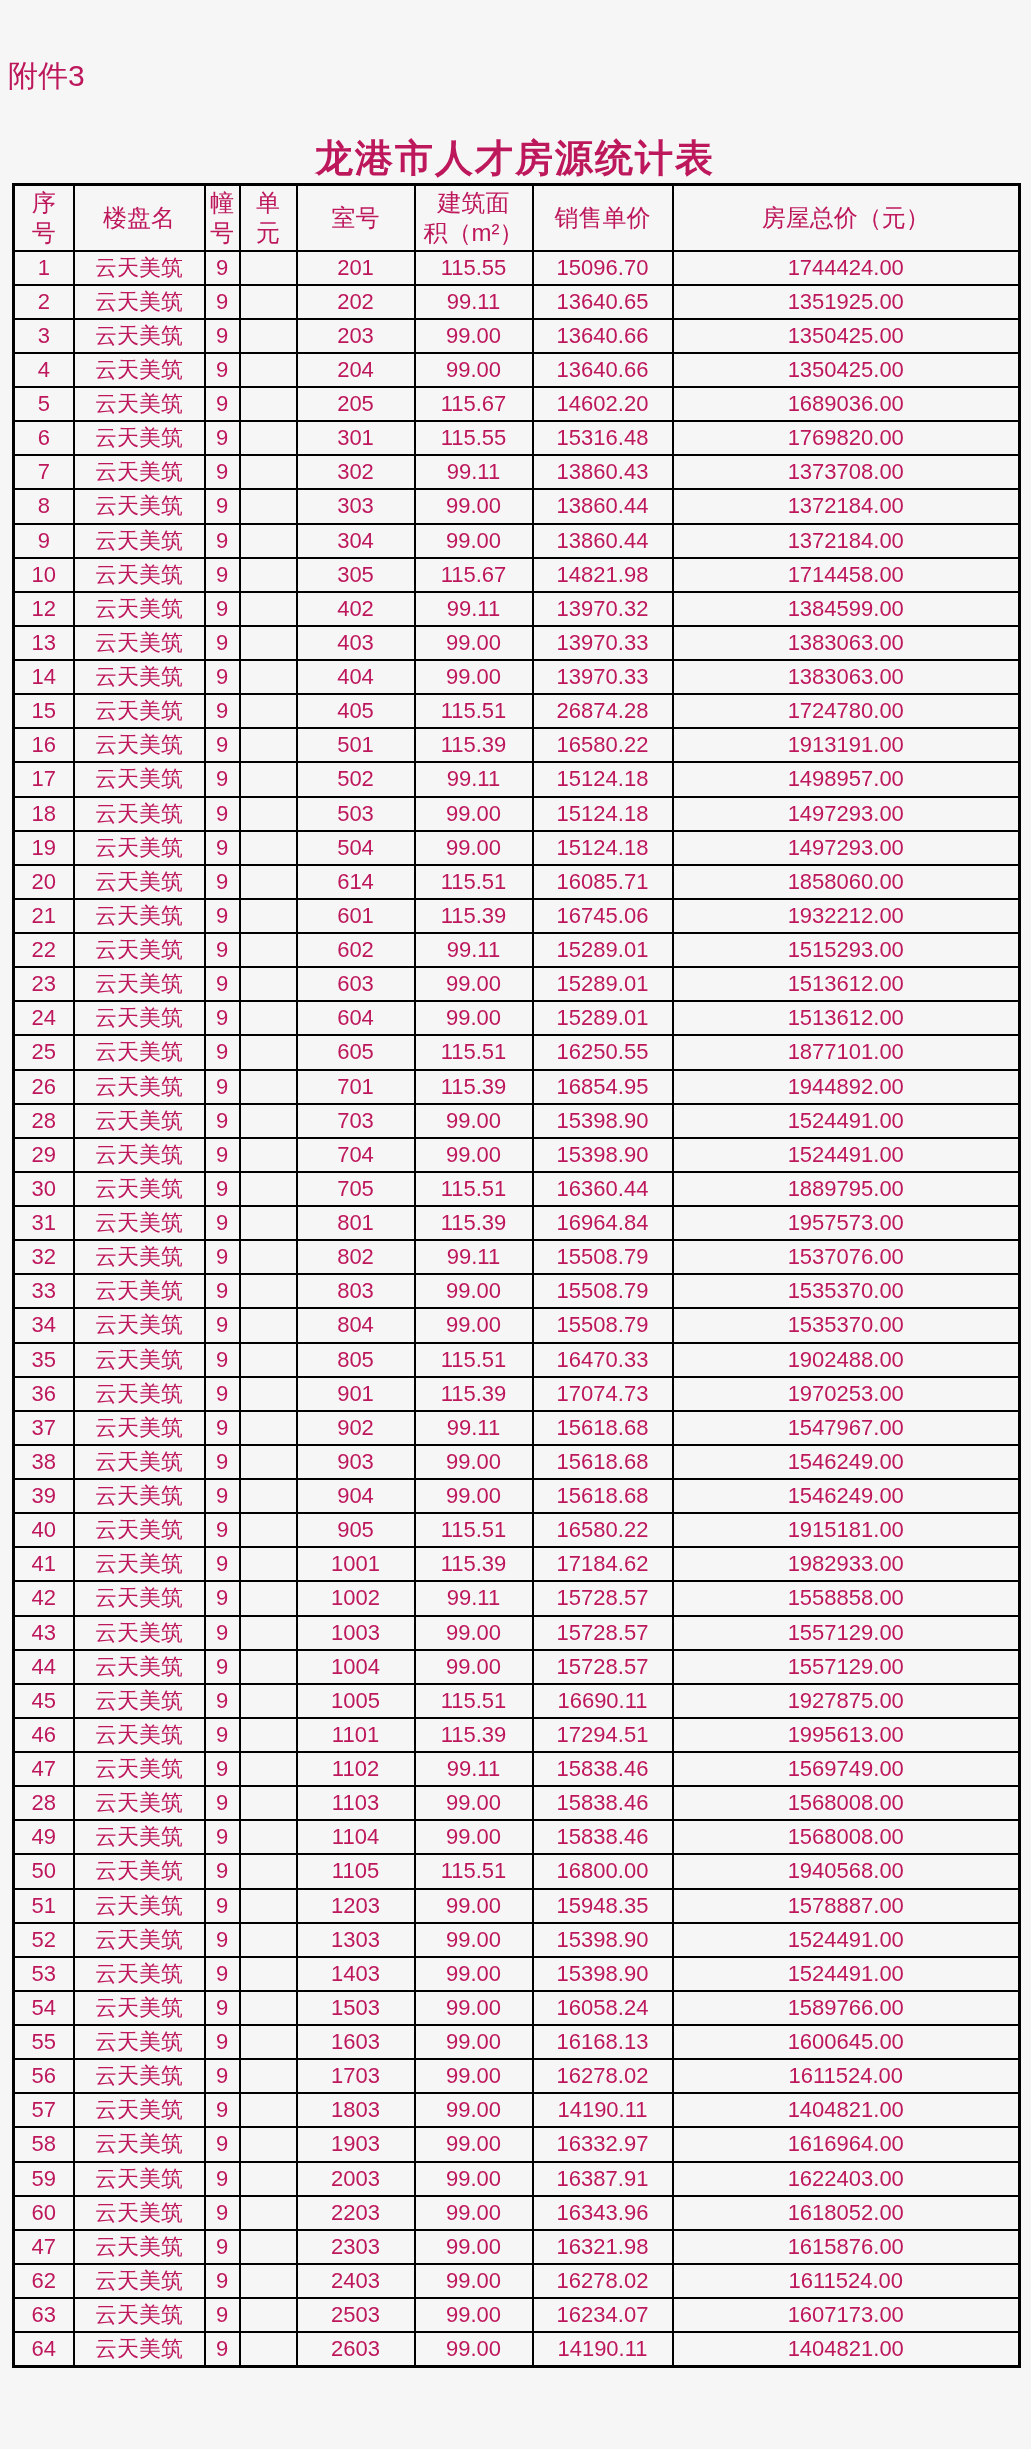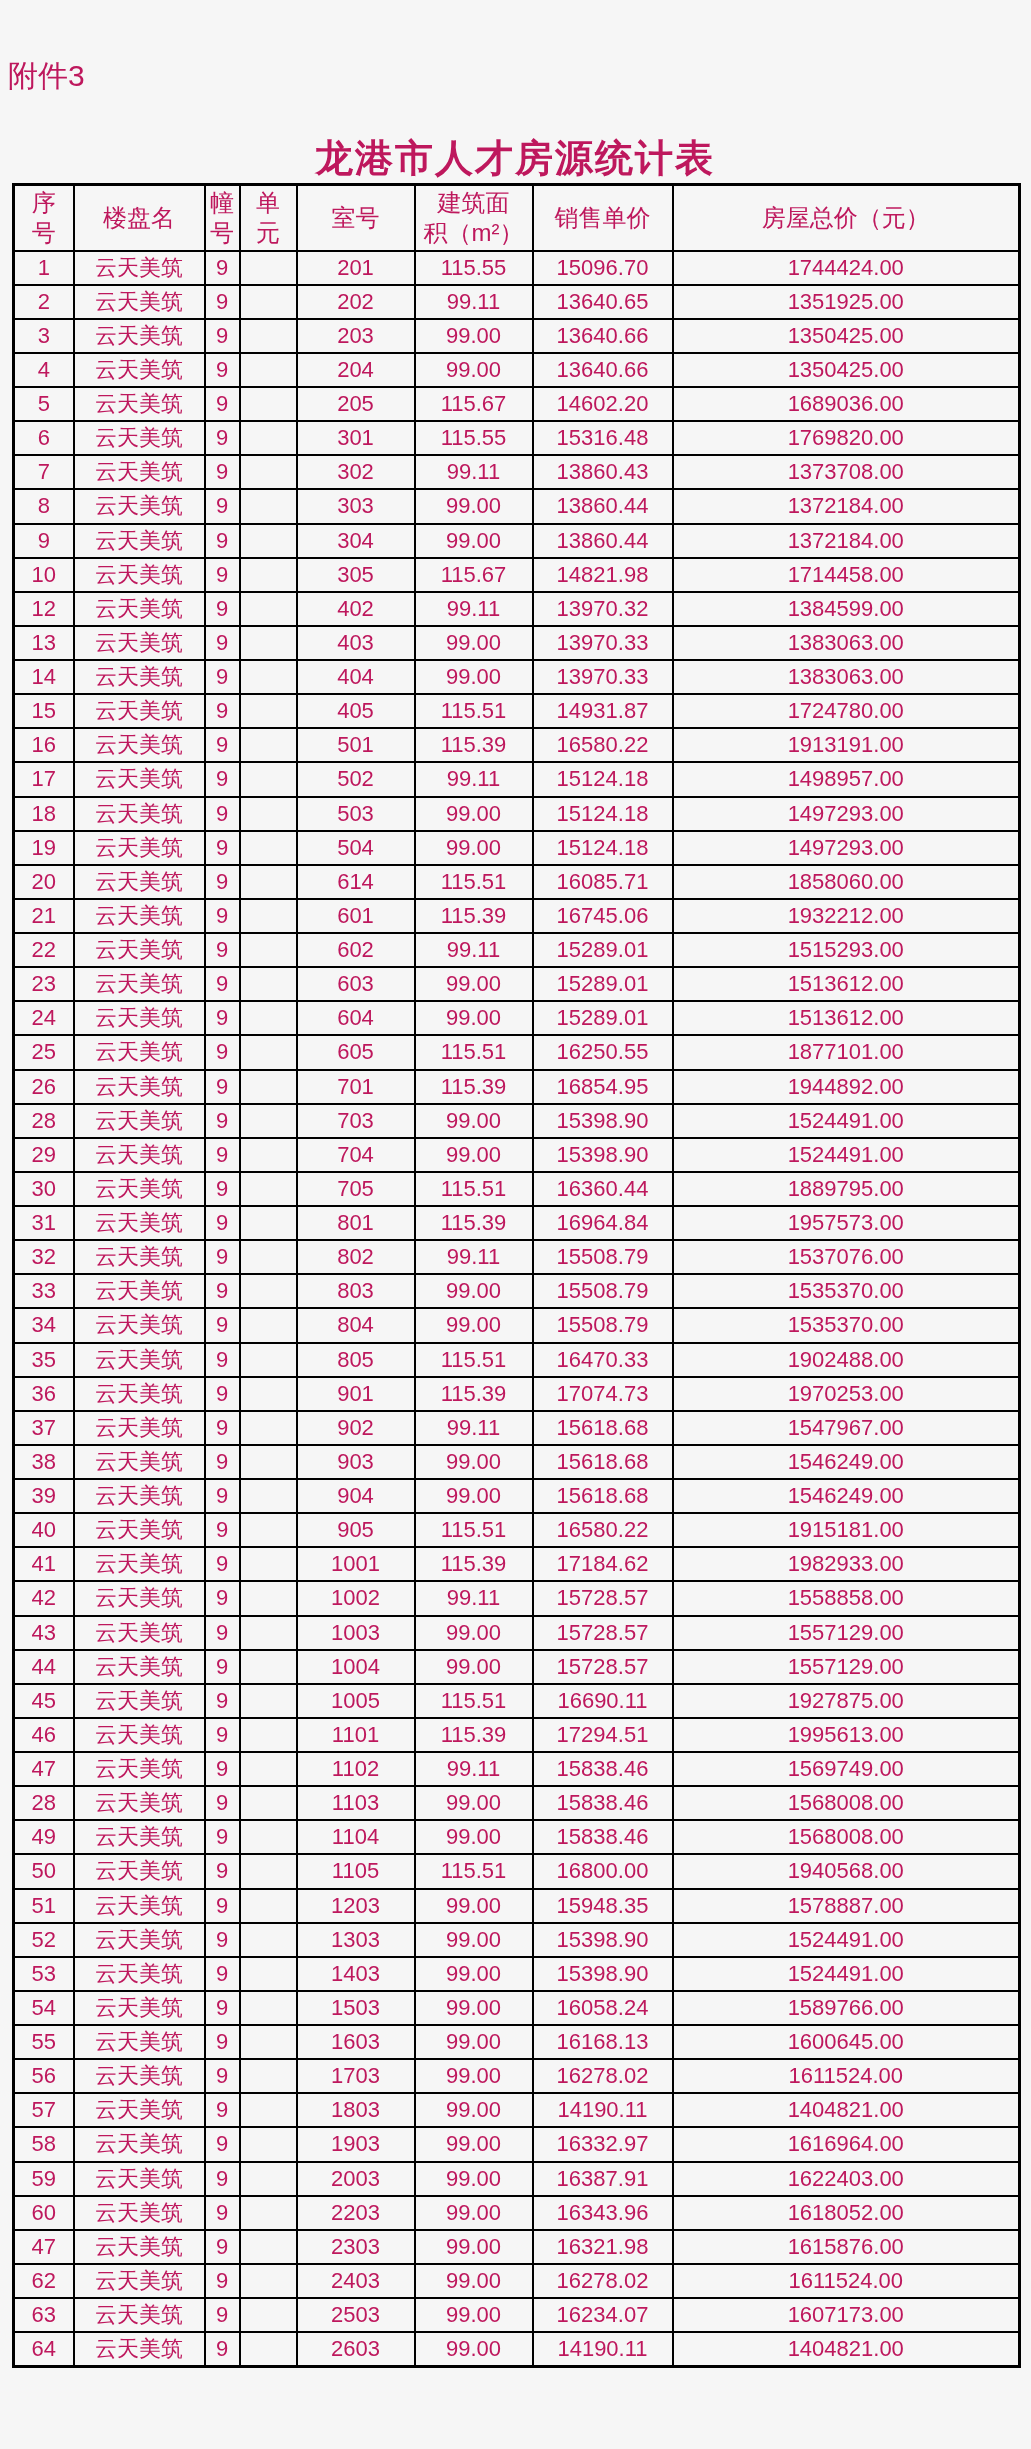--- a/index.html
+++ b/index.html
@@ -234,21 +234,21 @@
           <td>13970.33</td>
           <td>1383063.00</td>
         </tr>
         <tr>
           <td>15</td>
           <td>云天美筑</td>
           <td>9</td>
           <td></td>
           <td>405</td>
           <td>115.51</td>
-          <td>14931.87</td>
+          <td>26874.28</td>
           <td>1724780.00</td>
         </tr>
         <tr>
           <td>16</td>
           <td>云天美筑</td>
           <td>9</td>
           <td></td>
           <td>501</td>
           <td>115.39</td>
           <td>16580.22</td>

